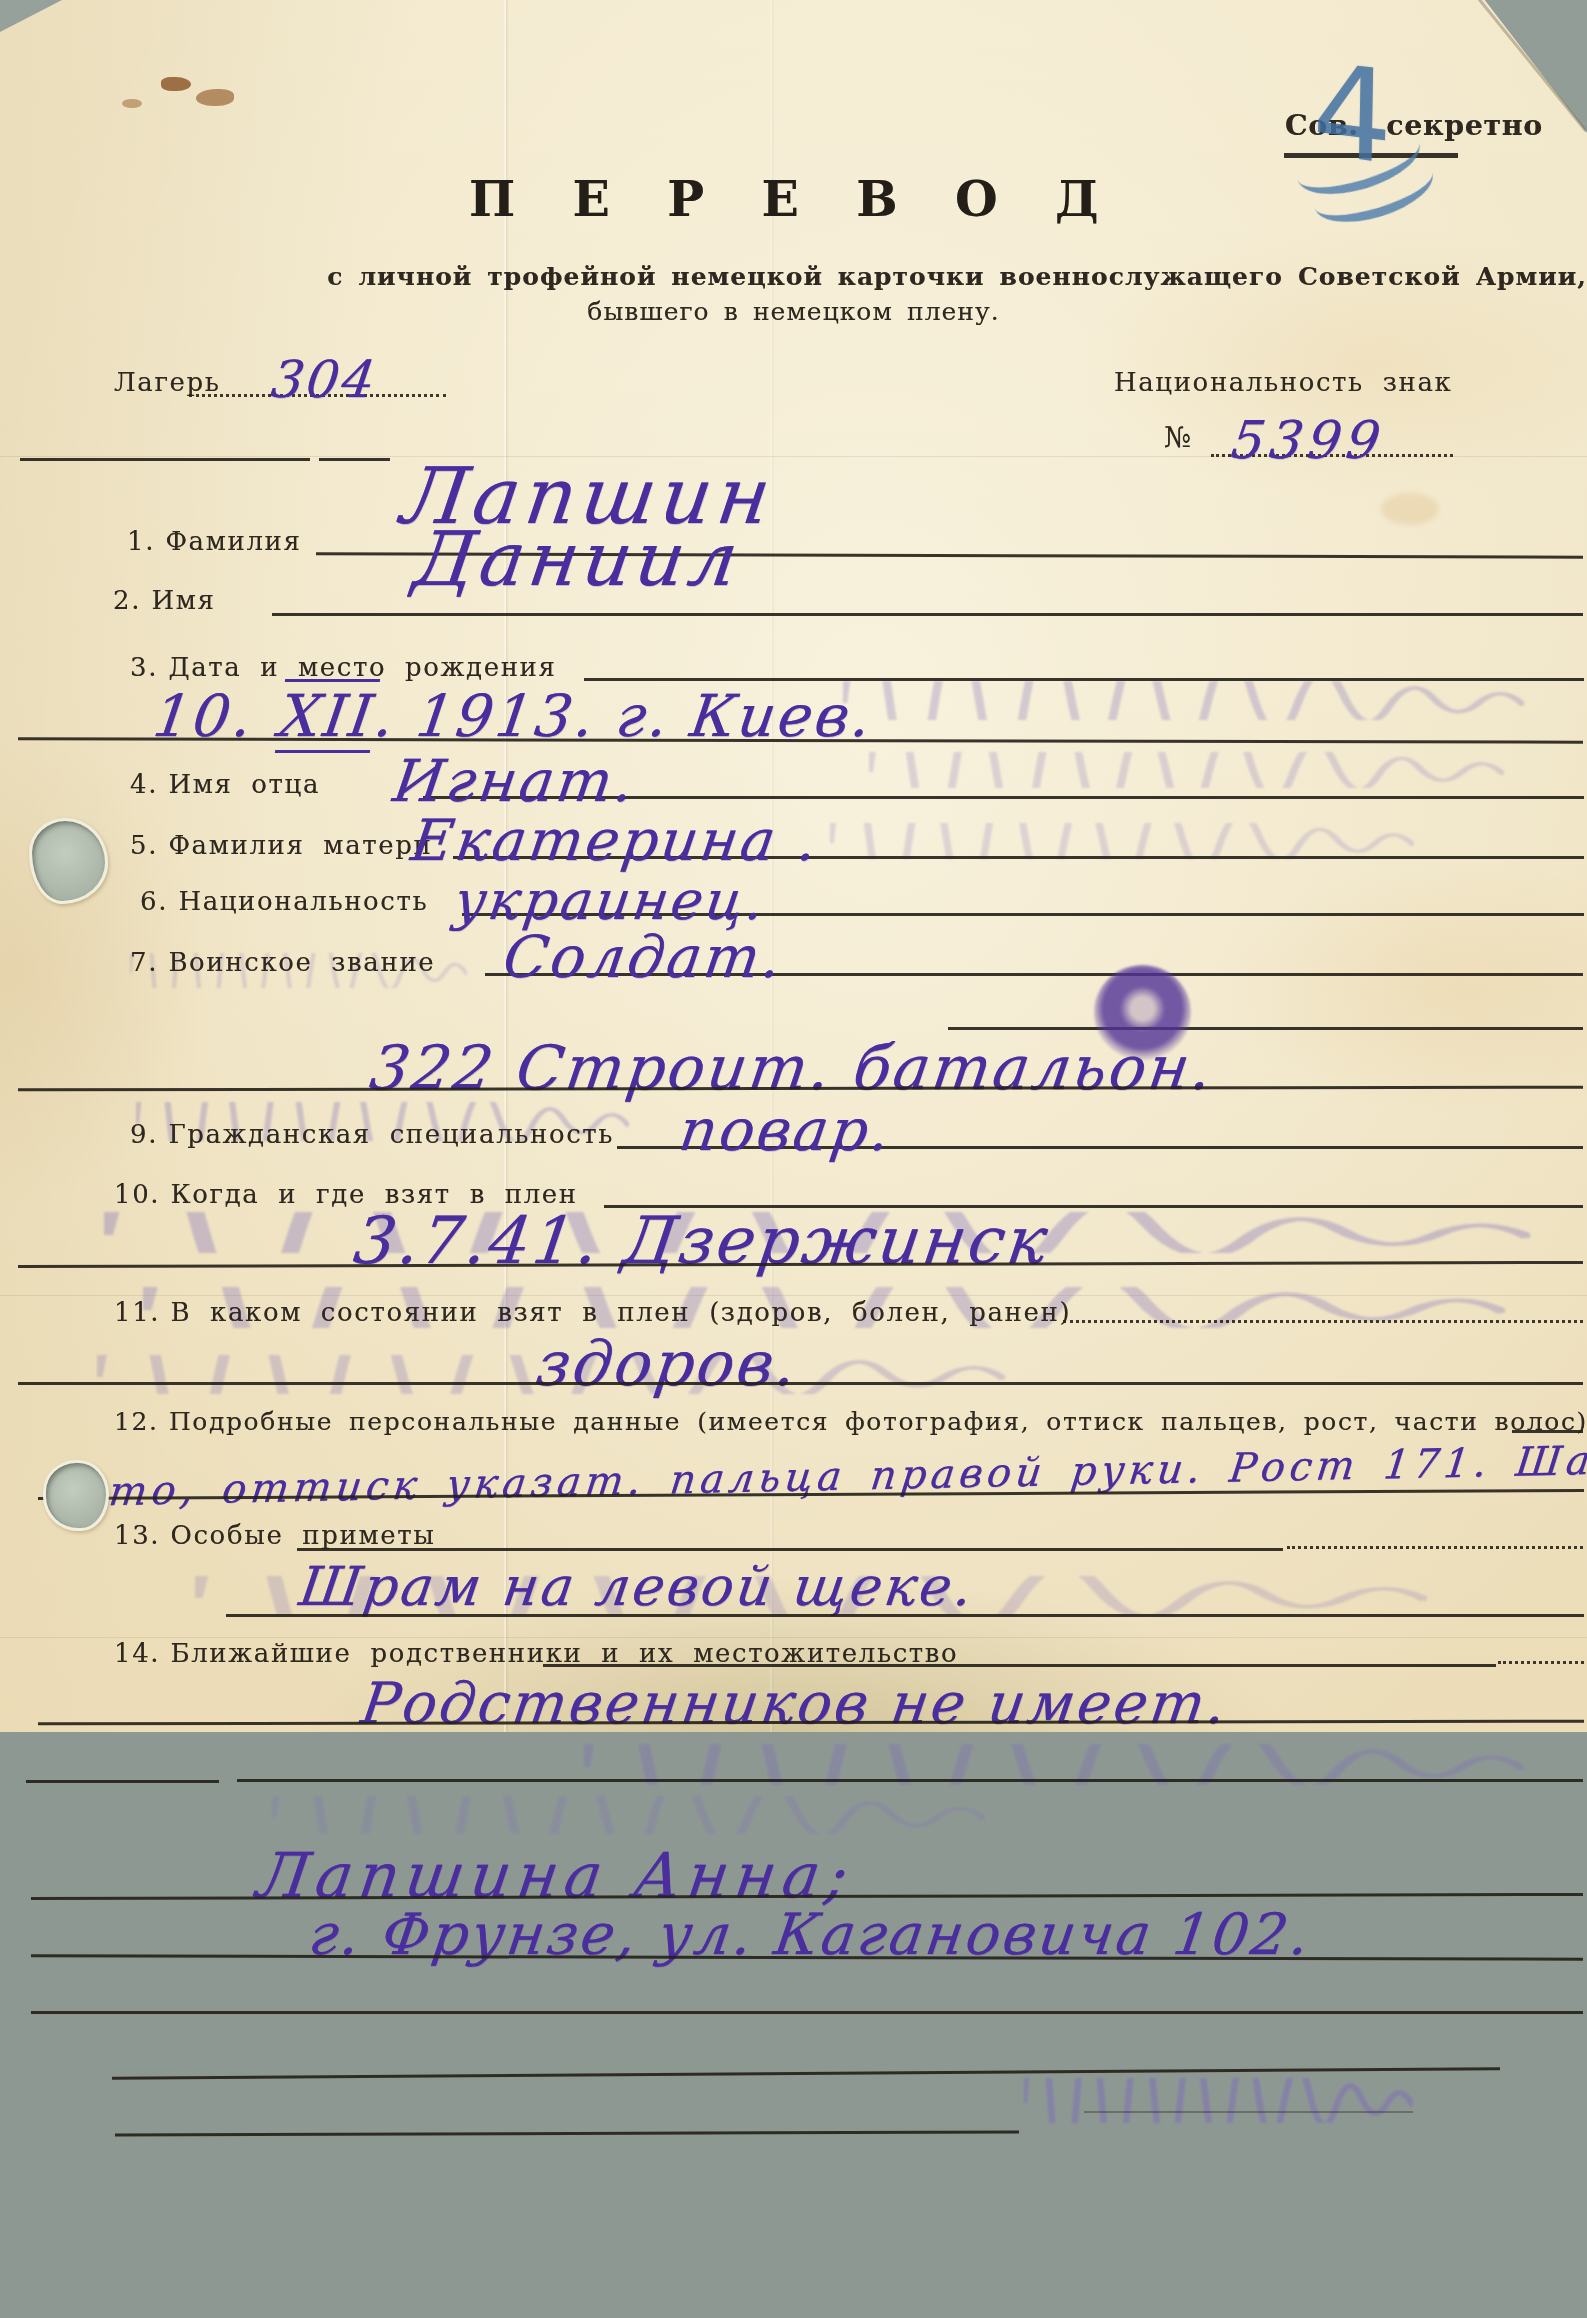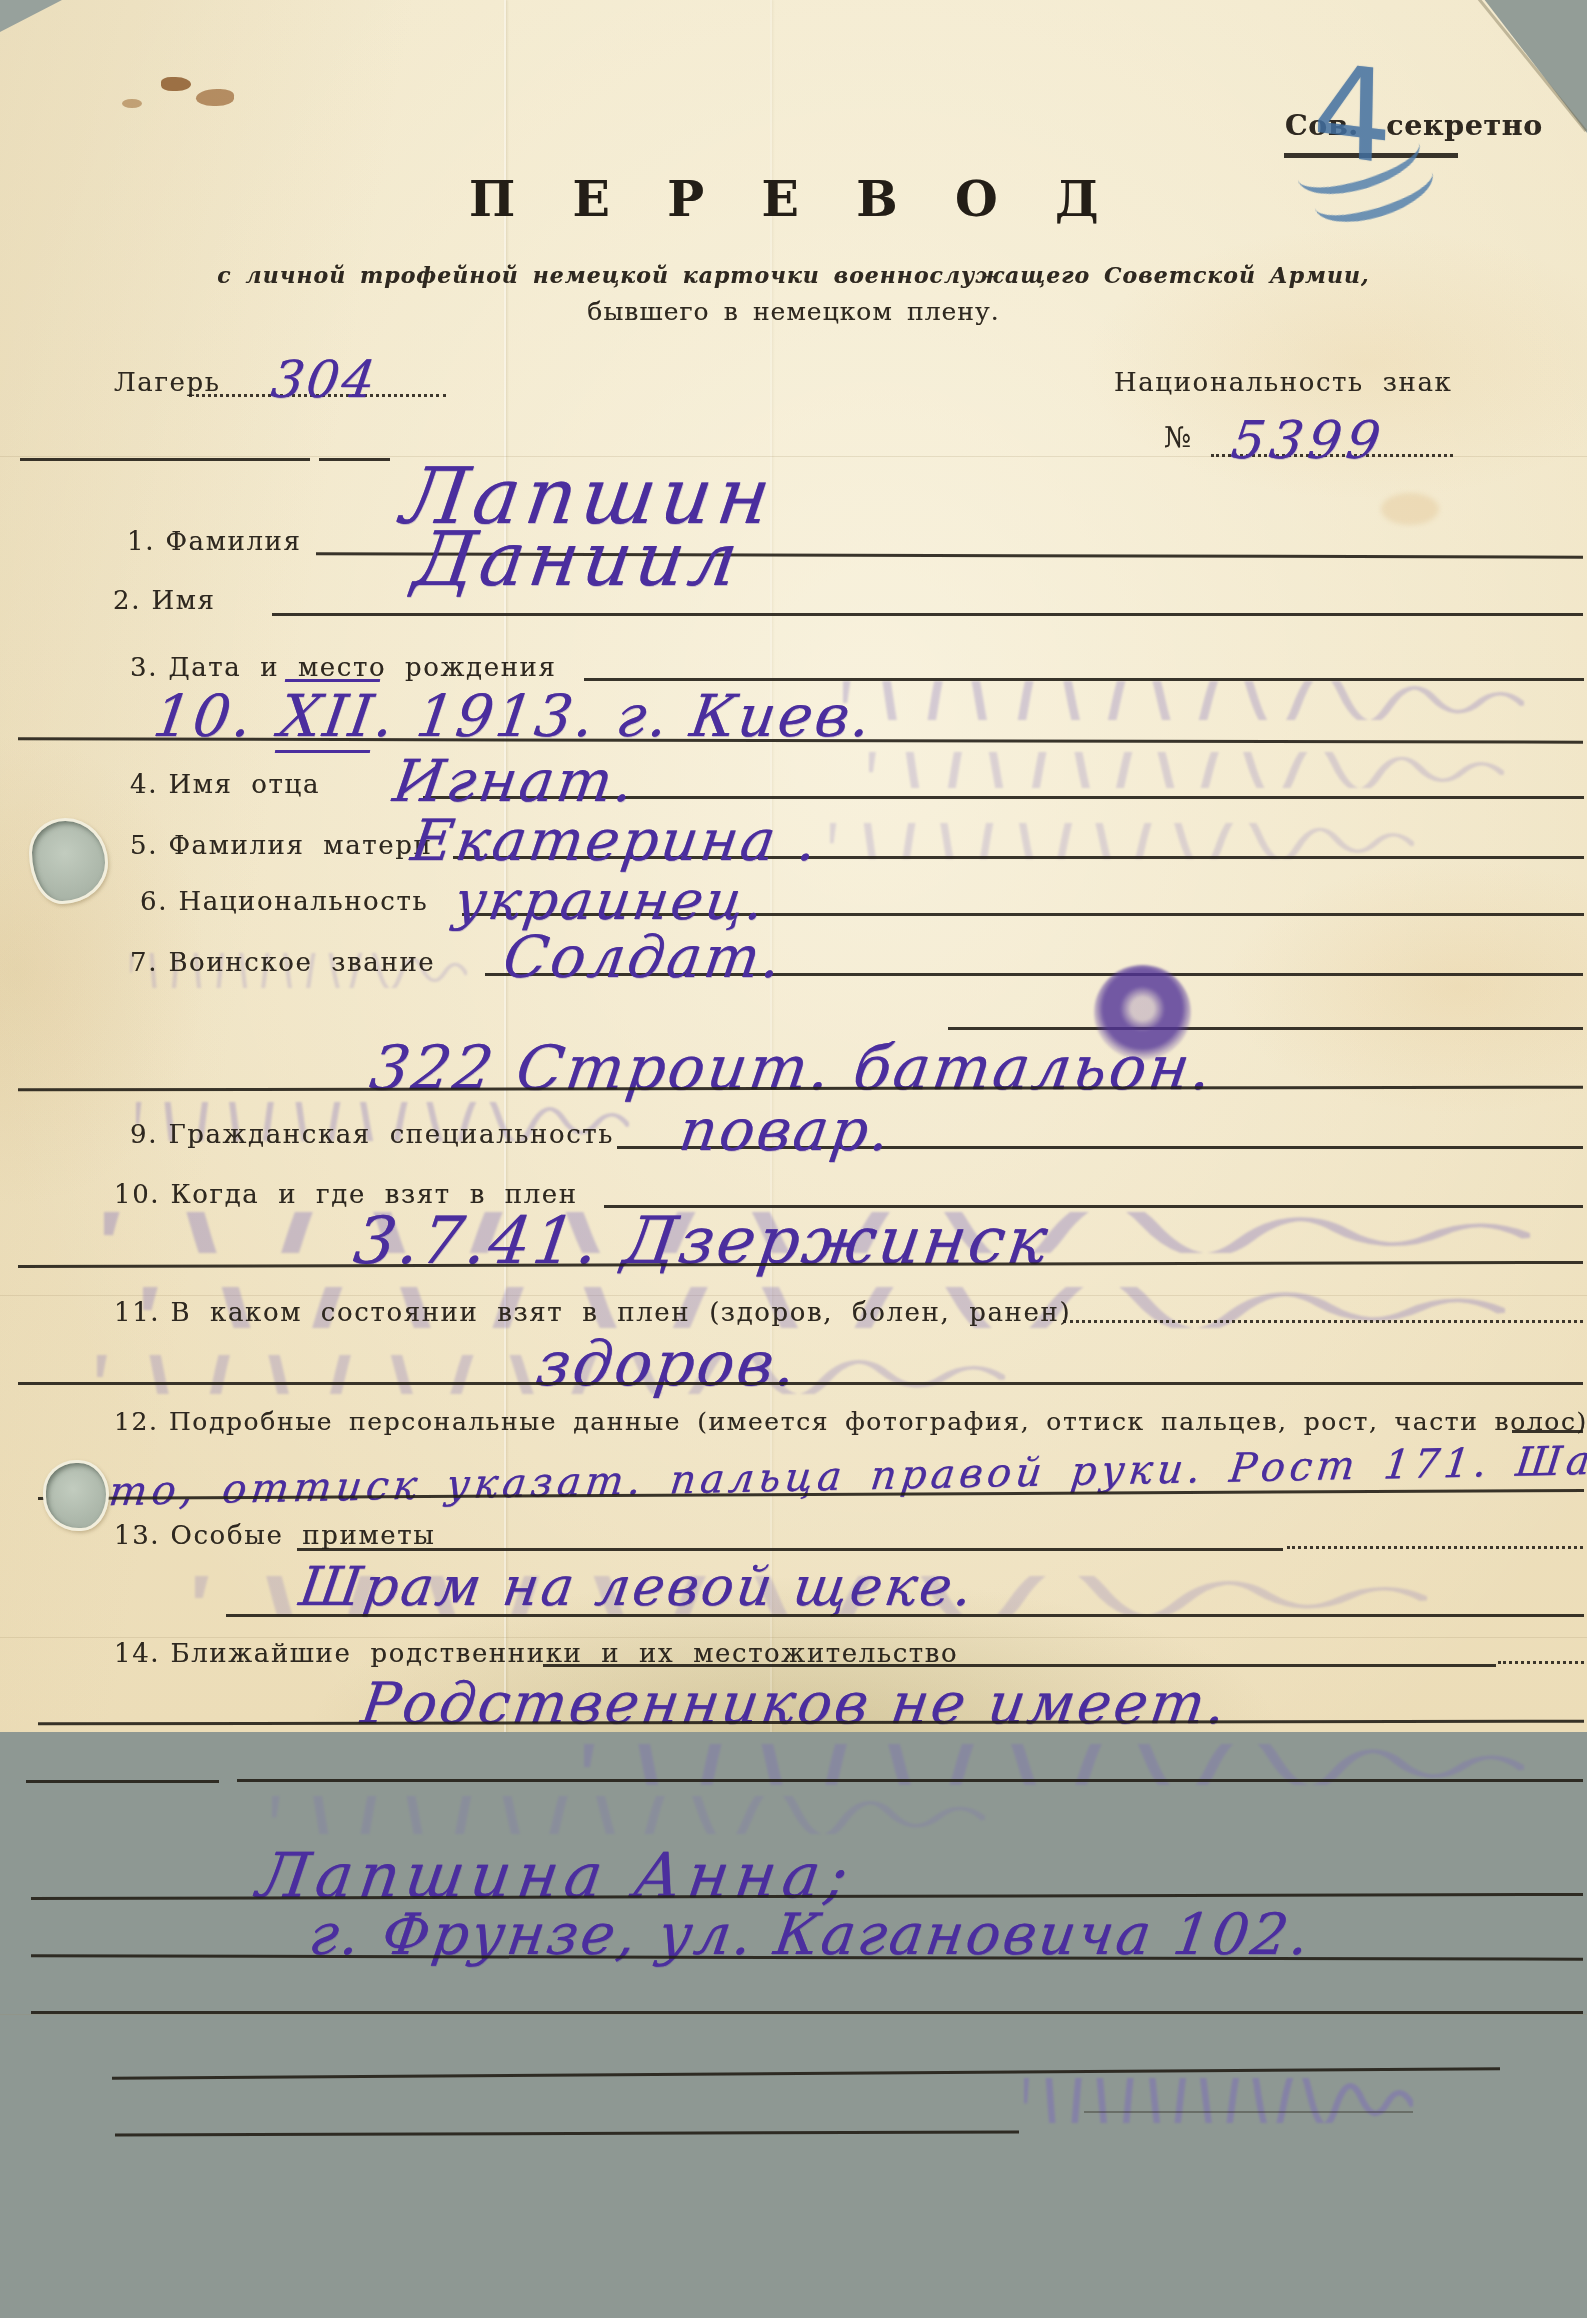--- a/index.html
+++ b/index.html
@@ -107,21 +107,21 @@
       <use href="#squig" stroke="#7a68bd" stroke-width="4"></use>
     </svg>
 
   <div class="lbl" style="left:1285px;top:108px;font-size:28.5px;font-weight:bold;letter-spacing:0.6px;word-spacing:17px;">Сов. секретно</div>
   <div class="rule" style="left:1284px;top:153px;width:174px;height:4.5px;"></div>
   <div class="blue" style="left:1312px;top:40px;font-size:127px;transform:rotate(7deg) skewX(6deg);opacity:.9;">4</div>
   <div class="bluearc" style="left:1298px;top:154px;width:127px;height:26px;transform:rotate(-17deg);"></div>
   <div class="bluearc" style="left:1315px;top:183px;width:123px;height:25px;transform:rotate(-17deg);"></div>
 
   <div class="lbl" style="left:0;top:170px;width:1587px;text-align:center;font-size:49px;font-weight:bold;letter-spacing:19.5px;word-spacing:1.3px;color:#231e17;">П Е Р Е В О Д</div>
-  <div class="lbl" style="left:0;top:262px;width:1587px;text-align:center;font-size:22px;font-weight:bold;letter-spacing:1px;word-spacing:5.2px;font-style:italic;">с личной трофейной немецкой карточки военнослужащего Советской Армии,</div>
+  <div class="lbl" style="left:0;top:262px;width:1587px;text-align:right;font-size:25px;font-weight:bold;letter-spacing:1px;word-spacing:5.2px;">с личной трофейной немецкой карточки военнослужащего Советской Армии,</div>
   <div class="lbl" style="left:0;top:297px;width:1587px;text-align:center;font-size:25px;font-weight:normal;letter-spacing:1px;word-spacing:5.2px;">бывшего в немецком плену.</div>
 
   <div class="lbl" style="left:114px;top:367px;">Лагерь</div>
   <div class="dotted" style="left:189px;top:394px;width:257px;"></div>
   <div class="hw" style="left:272px;top:350px;font-size:51px;">304</div>
 
   <div class="lbl" style="left:1114px;top:367px;">Национальность знак</div>
   <div class="lbl" style="left:1164px;top:421px;font-size:28.5px;">№</div>
   <div class="dotted" style="left:1211px;top:454px;width:242px;"></div>
   <div class="hw" style="left:1232px;top:410px;font-size:52px;letter-spacing:5.2px;">5399</div>

